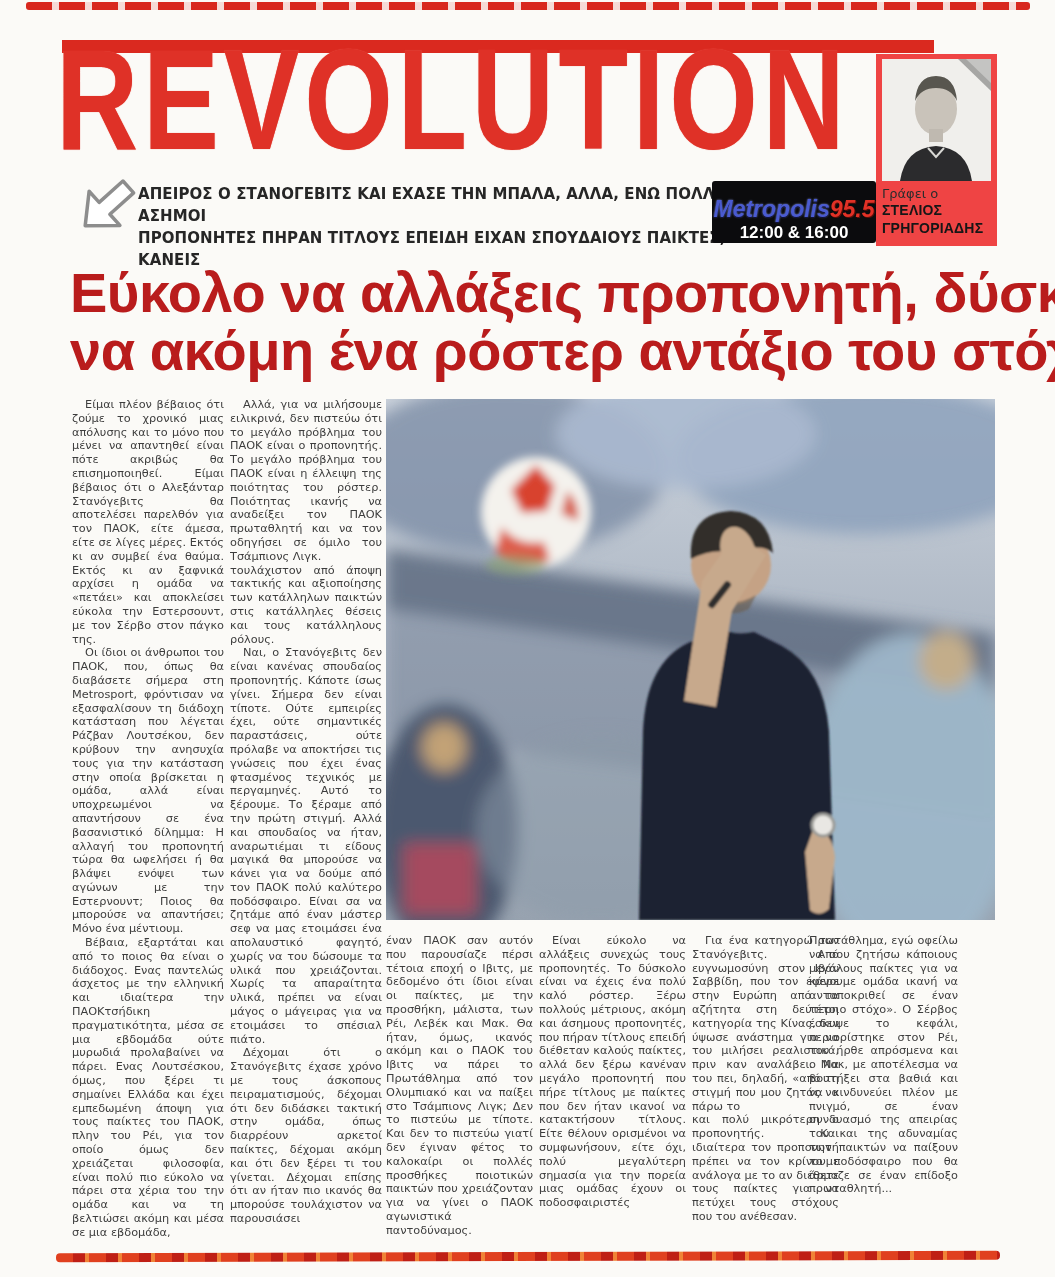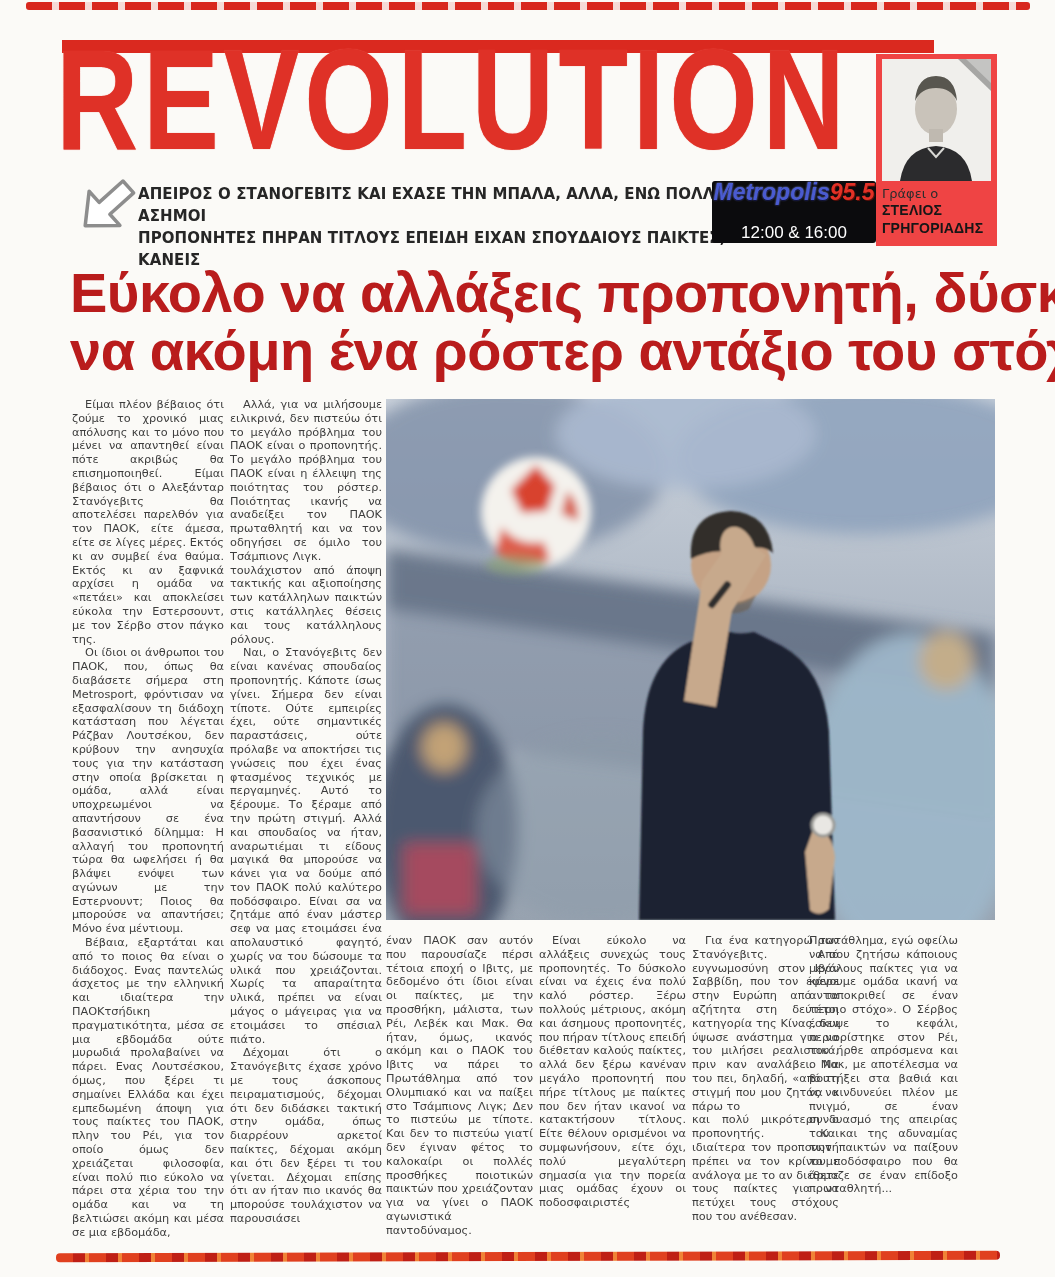--- a/index.html
+++ b/index.html
@@ -17,26 +17,26 @@
     font-weight:700;font-size:146px;line-height:1;color:#df3127;letter-spacing:6px;
     white-space:nowrap;transform:scale(.78,.98);transform-origin:left top;
     text-shadow:0 0 1px #e8594f;}
   
   .arrow{position:absolute;left:74px;top:167px;width:64px;height:80px;}
   
   .kicker{position:absolute;left:138px;top:183px;width:600px;font-weight:700;font-size:15px;
     line-height:1.47;color:#262626;letter-spacing:.1px;}
   
   .radio{position:absolute;left:712px;top:181px;width:164px;height:62px;background:#0b0b0d;
-    border-radius:3px;display:flex;flex-direction:column;align-items:center;justify-content:space-between;gap:12px;}
+    border-radius:3px;display:flex;flex-direction:column;align-items:center;justify-content:flex-end;gap:2px;}
   .radio .brandline{font-family:"Liberation Sans",sans-serif;font-style:italic;font-weight:700;
     font-size:23px;line-height:1;white-space:nowrap;}
   .radio .brand{color:#4a5bd0;text-shadow:0 1px 0 #10123a,0 0 2px #8fa0ef;}
   .radio .freq{color:#e23126;text-shadow:1px 1px 0 #5a0e08;}
-  .radio .times{color:#fff;font-weight:400;font-size:17px;font-family:"Liberation Sans",sans-serif;}
+  .radio .times{color:#fff;font-weight:700;font-size:17px;font-family:"Liberation Sans",sans-serif;}
   
   .byline{position:absolute;left:876px;top:54px;width:121px;height:192px;background:#ef4444;
     box-sizing:border-box;padding:5px 6px;}
   .portrait{width:109px;height:122px;background:#f0efec;display:block;}
   .byline .prefix{font-size:13px;color:#2c2c2c;margin-top:5px;}
   .byline .name{font-size:14px;font-weight:700;color:#161616;line-height:1.3;
     font-family:"Liberation Sans",sans-serif;letter-spacing:.2px;}
   
   .headline{position:absolute;left:70px;top:264px;width:950px;font-family:"Liberation Sans",sans-serif;
     font-weight:700;font-size:56px;line-height:58px;color:#b91c1c;letter-spacing:-.5px;}

